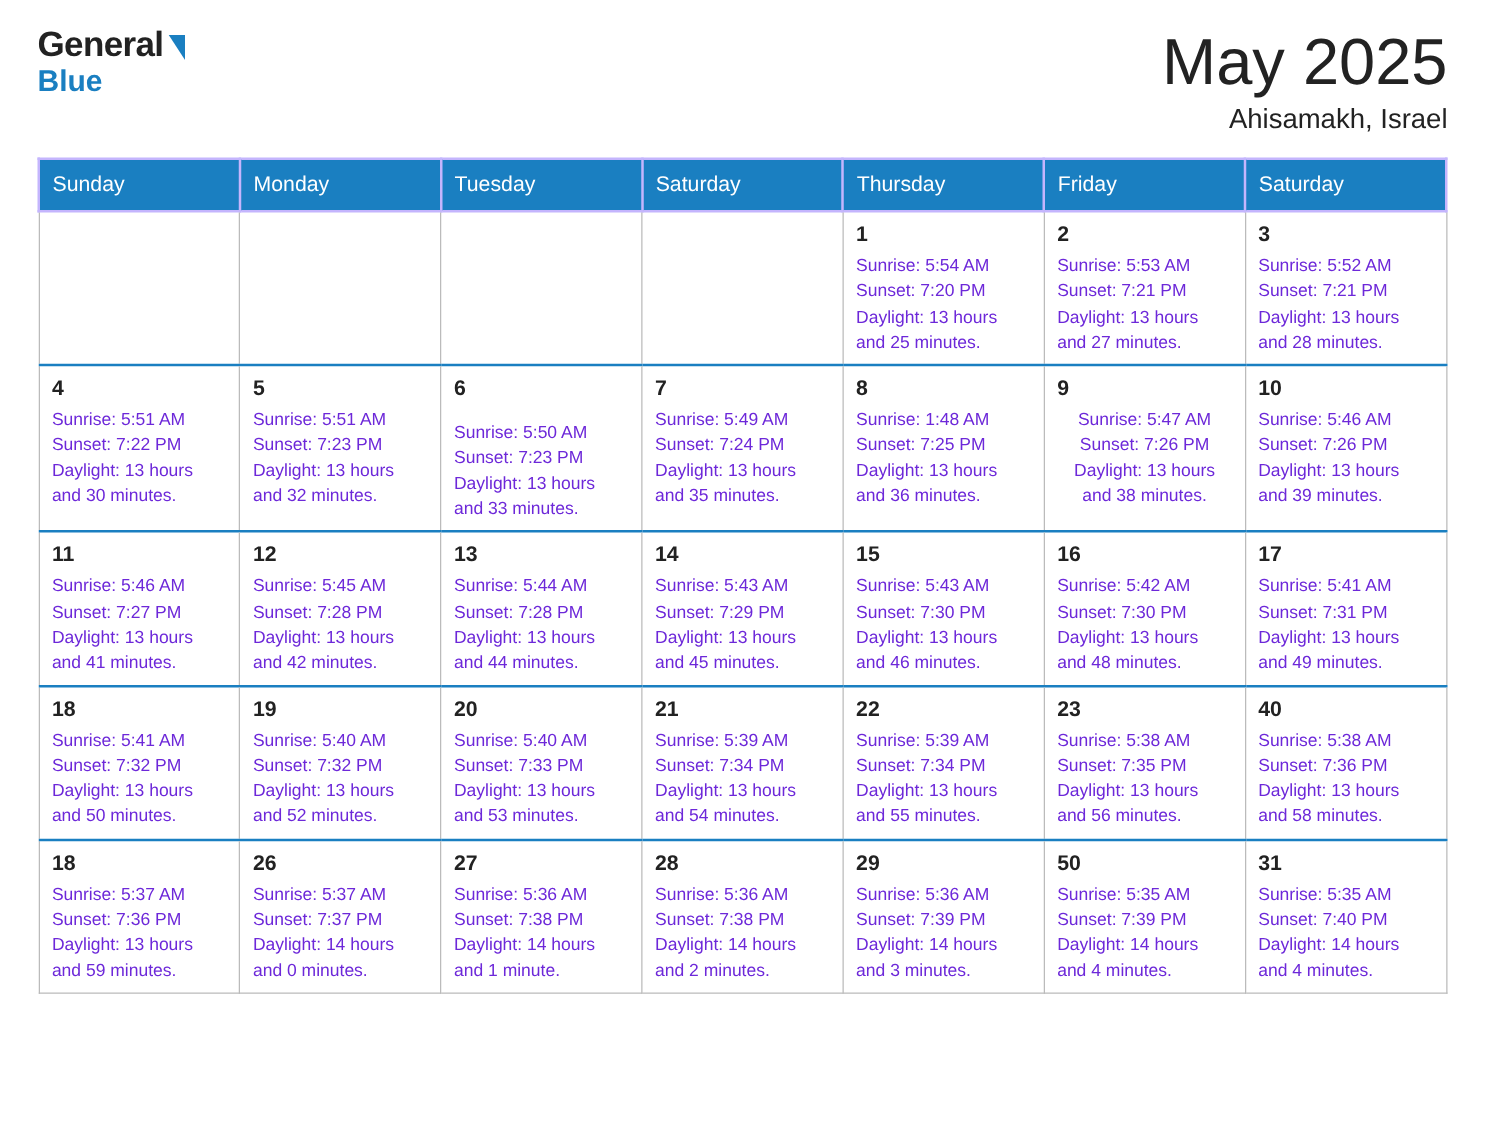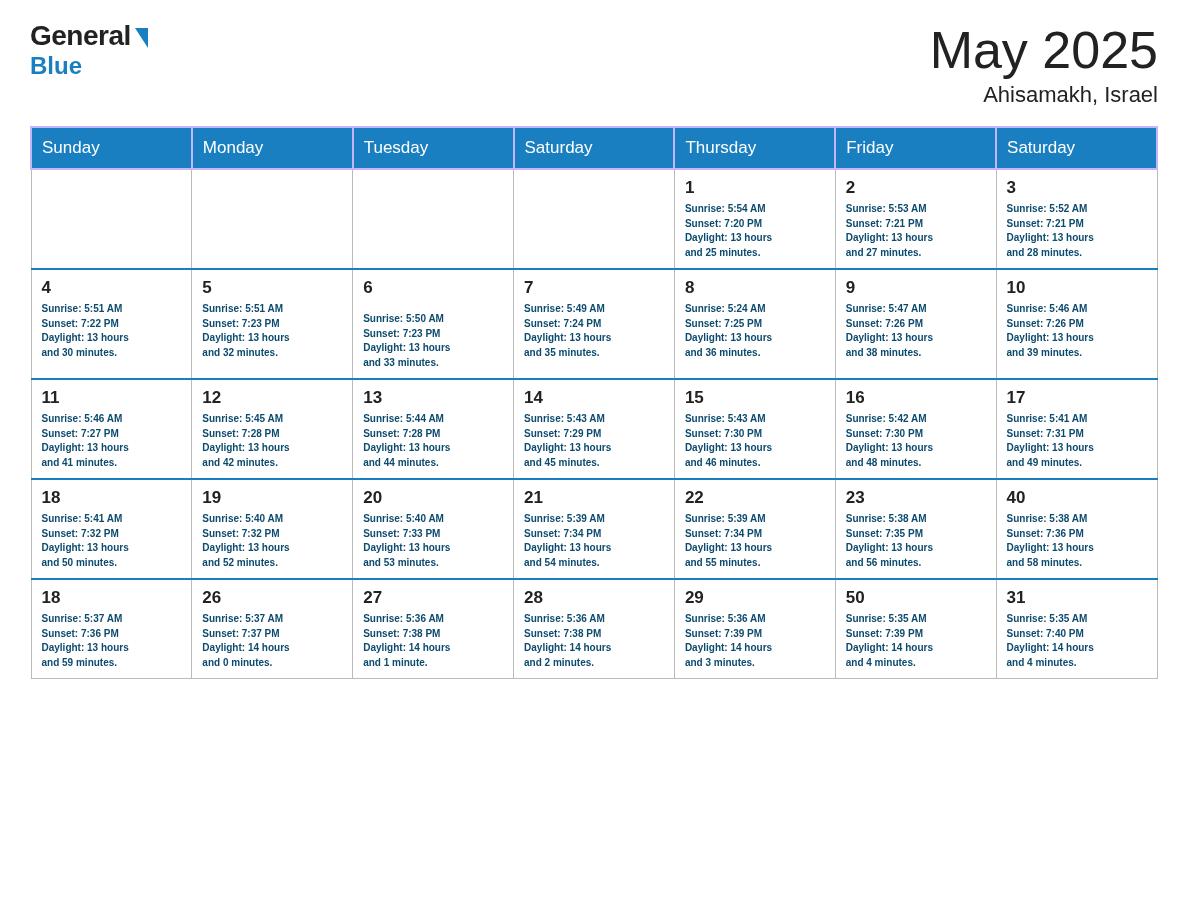--- a/index.html
+++ b/index.html
@@ -81,24 +81,23 @@
       width: 14.28%;
       min-height: 100px;
     }
     .day-number {
       font-size: 17px;
       font-weight: bold;
       color: #222;
       margin-bottom: 4px;
     }
     .day-info {
-      font-size: 10px;
-      color: #0c4a6e;
+      font-size: 14px;
+      color: #6d28d9;
       line-height: 1.45;
-      font-weight: bold;
     }
     .empty-cell {
       background: #fff;
     }
     tr.week-row td {
       border-top: 2px solid #1a7fc1;
     }
   </style>
 </head>
 <body>
@@ -181,28 +180,28 @@
         </td>
         <td>
           <div class="day-number">7</div>
           <div class="day-info" style="white-space: pre-line;">Sunrise: 5:49 AM
 Sunset: 7:24 PM
 Daylight: 13 hours
 and 35 minutes.</div>
         </td>
         <td>
           <div class="day-number">8</div>
-          <div class="day-info" style="white-space: pre-line;">Sunrise: 5:24 AM
+          <div class="day-info" style="white-space: pre-line;">Sunrise: 1:48 AM
 Sunset: 7:25 PM
 Daylight: 13 hours
 and 36 minutes.</div>
         </td>
         <td>
           <div class="day-number">9</div>
-          <div class="day-info" style="white-space: pre-line;">Sunrise: 5:47 AM
+          <div class="day-info" style="white-space: pre-line; text-align: center;">Sunrise: 5:47 AM
 Sunset: 7:26 PM
 Daylight: 13 hours
 and 38 minutes.</div>
         </td>
         <td>
           <div class="day-number">10</div>
           <div class="day-info" style="white-space: pre-line;">Sunrise: 5:46 AM
 Sunset: 7:26 PM
 Daylight: 13 hours
 and 39 minutes.</div>

